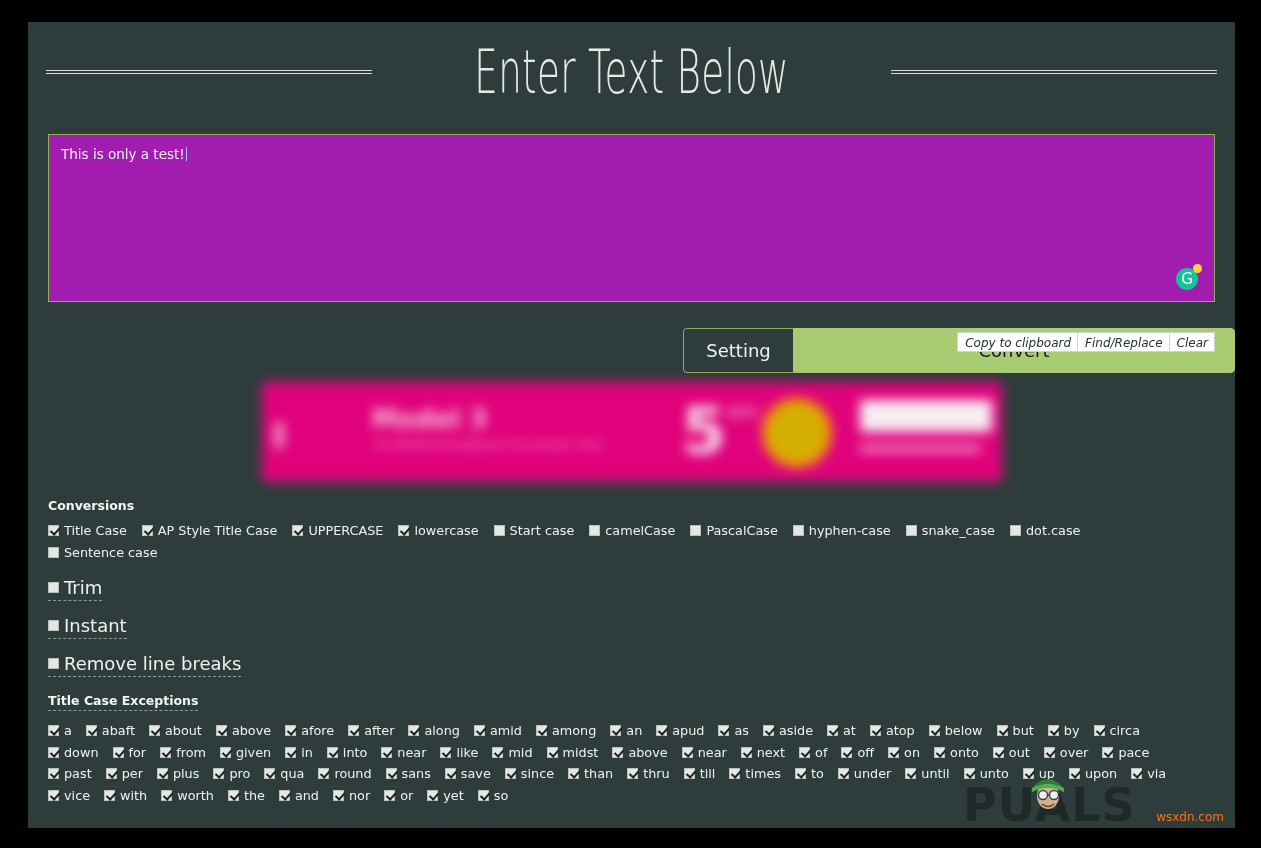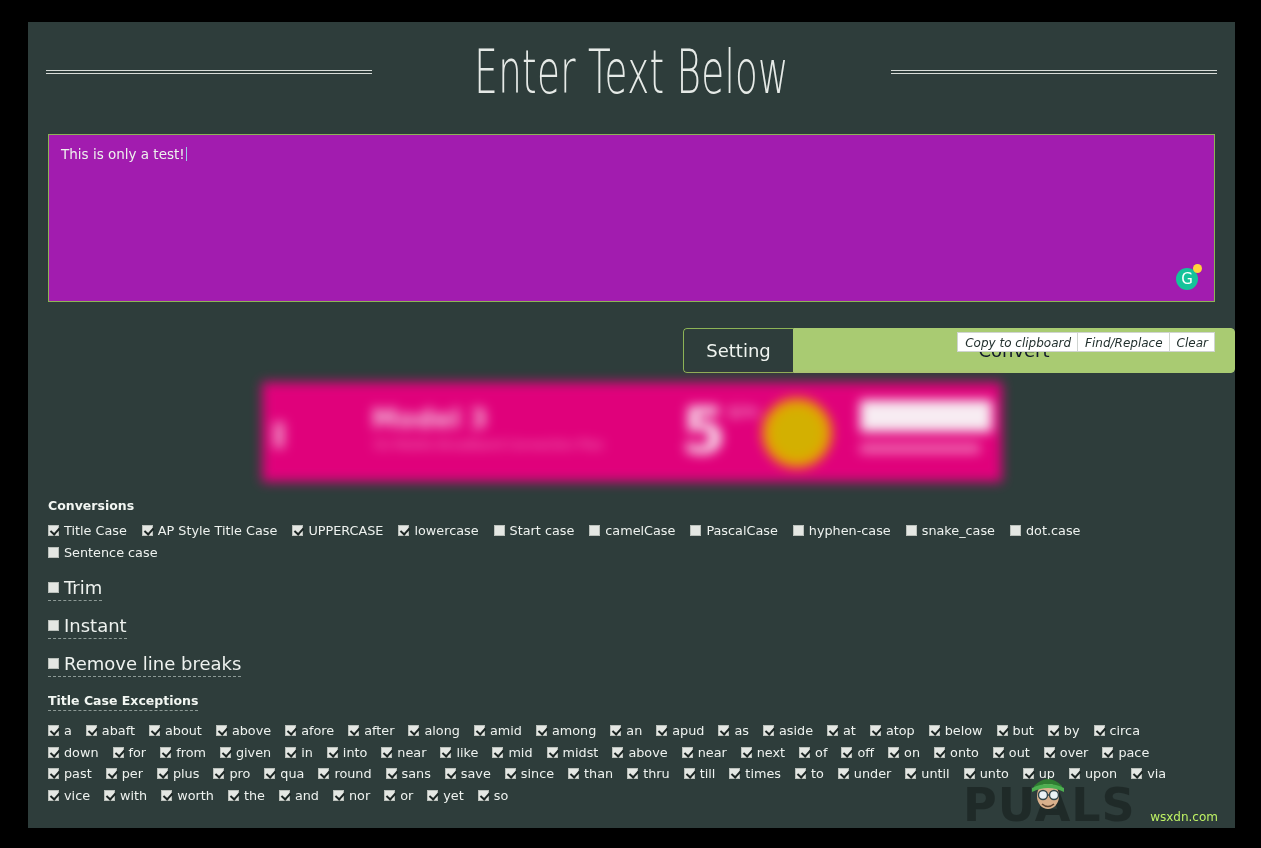--- a/index.html
+++ b/index.html
@@ -301,24 +301,24 @@
     pointer-events: none;
   }
   .wm-mascot {
     position: absolute;
     left: 1000px; top: 748px;
     width: 40px; height: 46px;
     pointer-events: none;
   }
   .wm-site {
     position: absolute;
-    right: 17px; bottom: 4px;
+    right: 11px; bottom: 4px;
     font-family: "DejaVu Sans", sans-serif;
     font-size: 12px;
-    color: #bef264;
+    color: #f97316;
     pointer-events: none;
     text-align: center;
   }
 </style>
 </head>
 <body>
 
 <div id="page">
 
   <div class="title-wrap">

